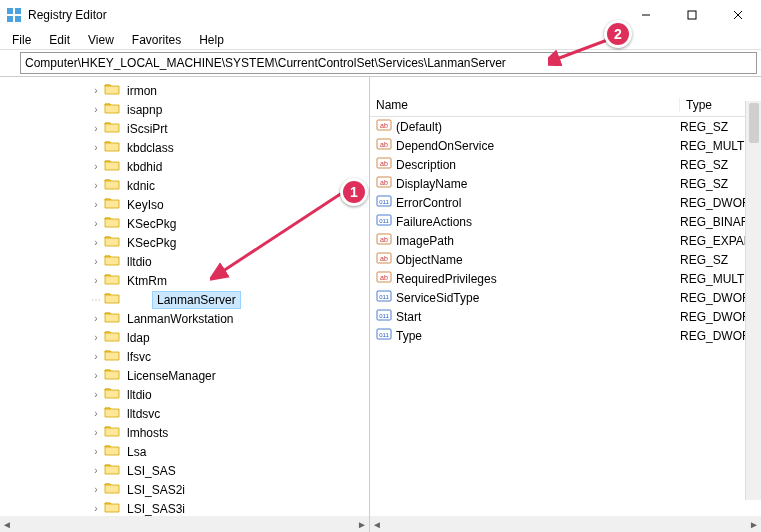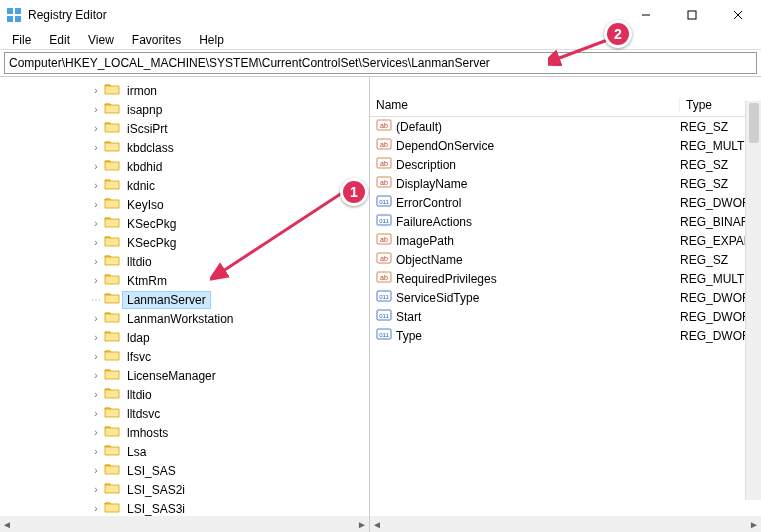--- a/index.html
+++ b/index.html
@@ -47,21 +47,21 @@
     color: #000;
     border-bottom: 1px solid #e0e0e0;
   }
   .menubar span { padding: 2px 8px; }
 
   .addressbar {
     height: 22px;
     display: flex;
     align-items: center;
     border: 1px solid #999;
-    margin: 2px 4px 0 4px;
+    margin: 2px 4px 0 20px;
     padding: 0 4px;
     font-size: 12px;
     color: #000;
   }
 
   .content {
     display: flex;
     height: calc(532px - 30px - 20px - 26px - 16px);
     border-top: 1px solid #ccc;
     margin-top: 2px;
@@ -104,20 +104,21 @@
     width: 16px; height: 14px;
   }
   .tree-label {
     padding: 1px 4px;
     border: 1px solid transparent;
     color: #000;
   }
   .tree-label.selected {
     background: #cce8ff;
     border: 1px solid #99d1ff;
+    margin-left: 30px;
   }
 
   .list-header {
     display: flex;
     height: 24px;
     align-items: center;
     border-bottom: 1px solid #e0e0e0;
     font-size: 12px;
     color: #000;
     margin-top: 16px;

